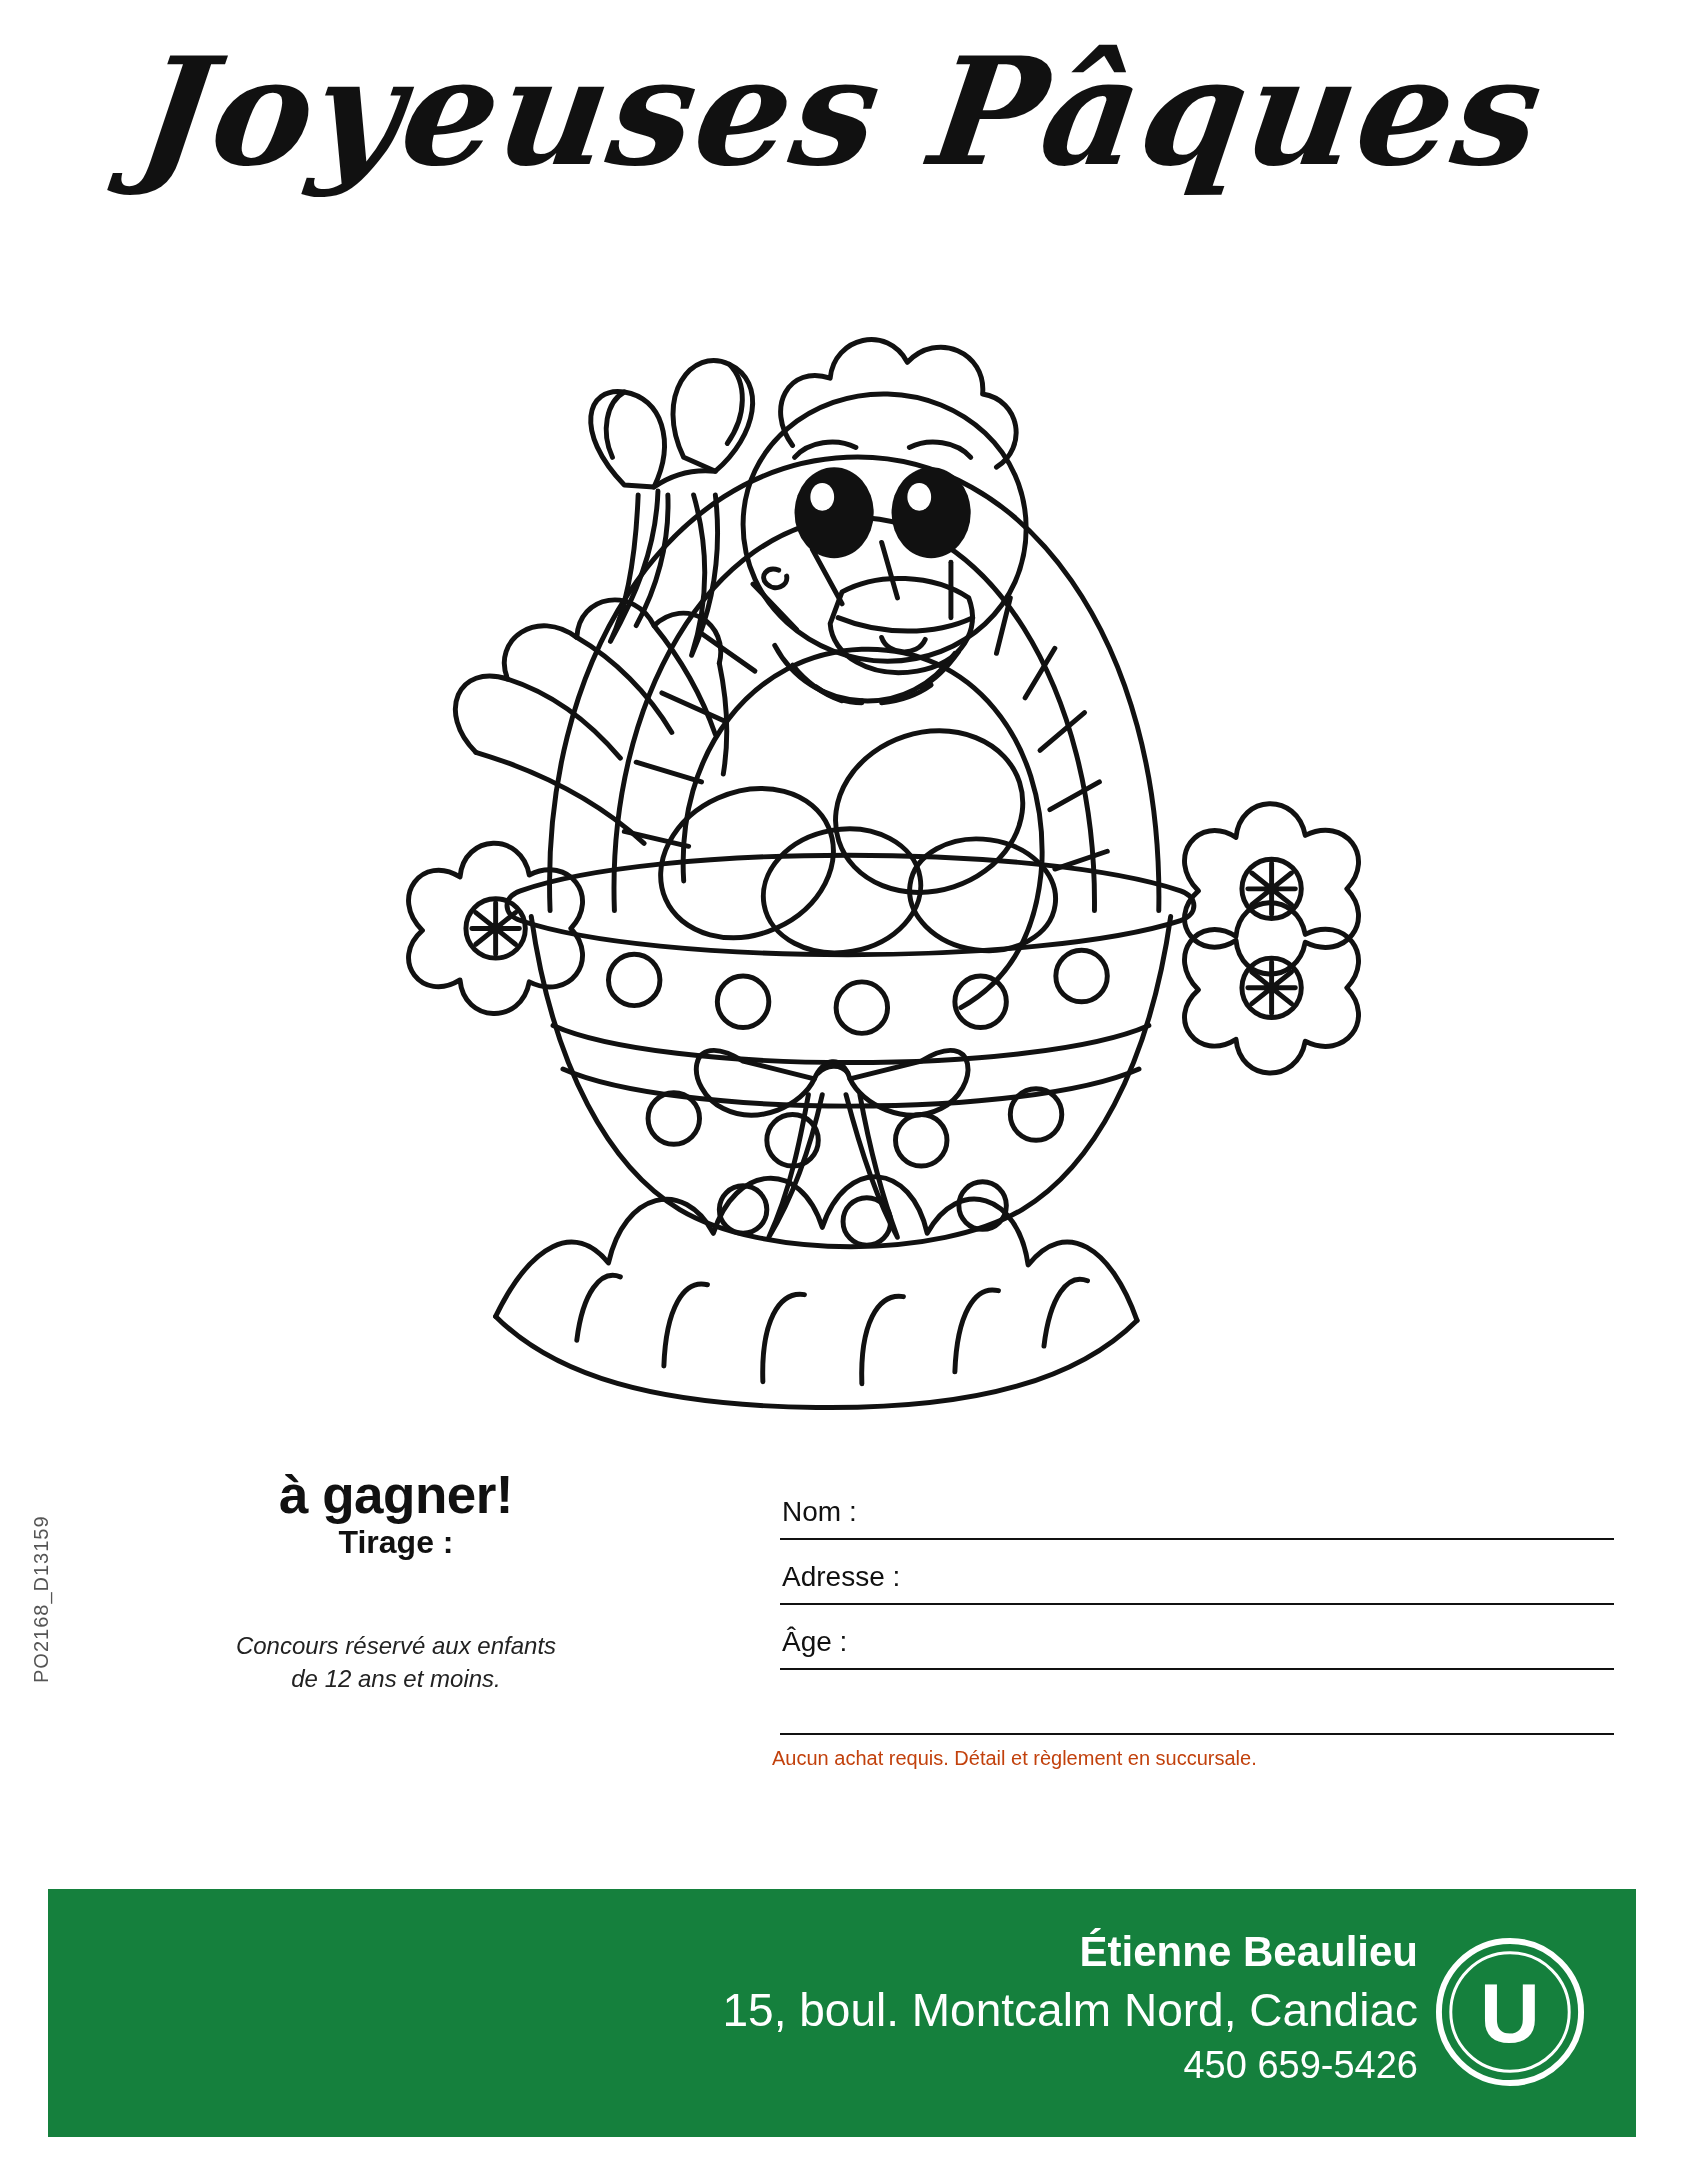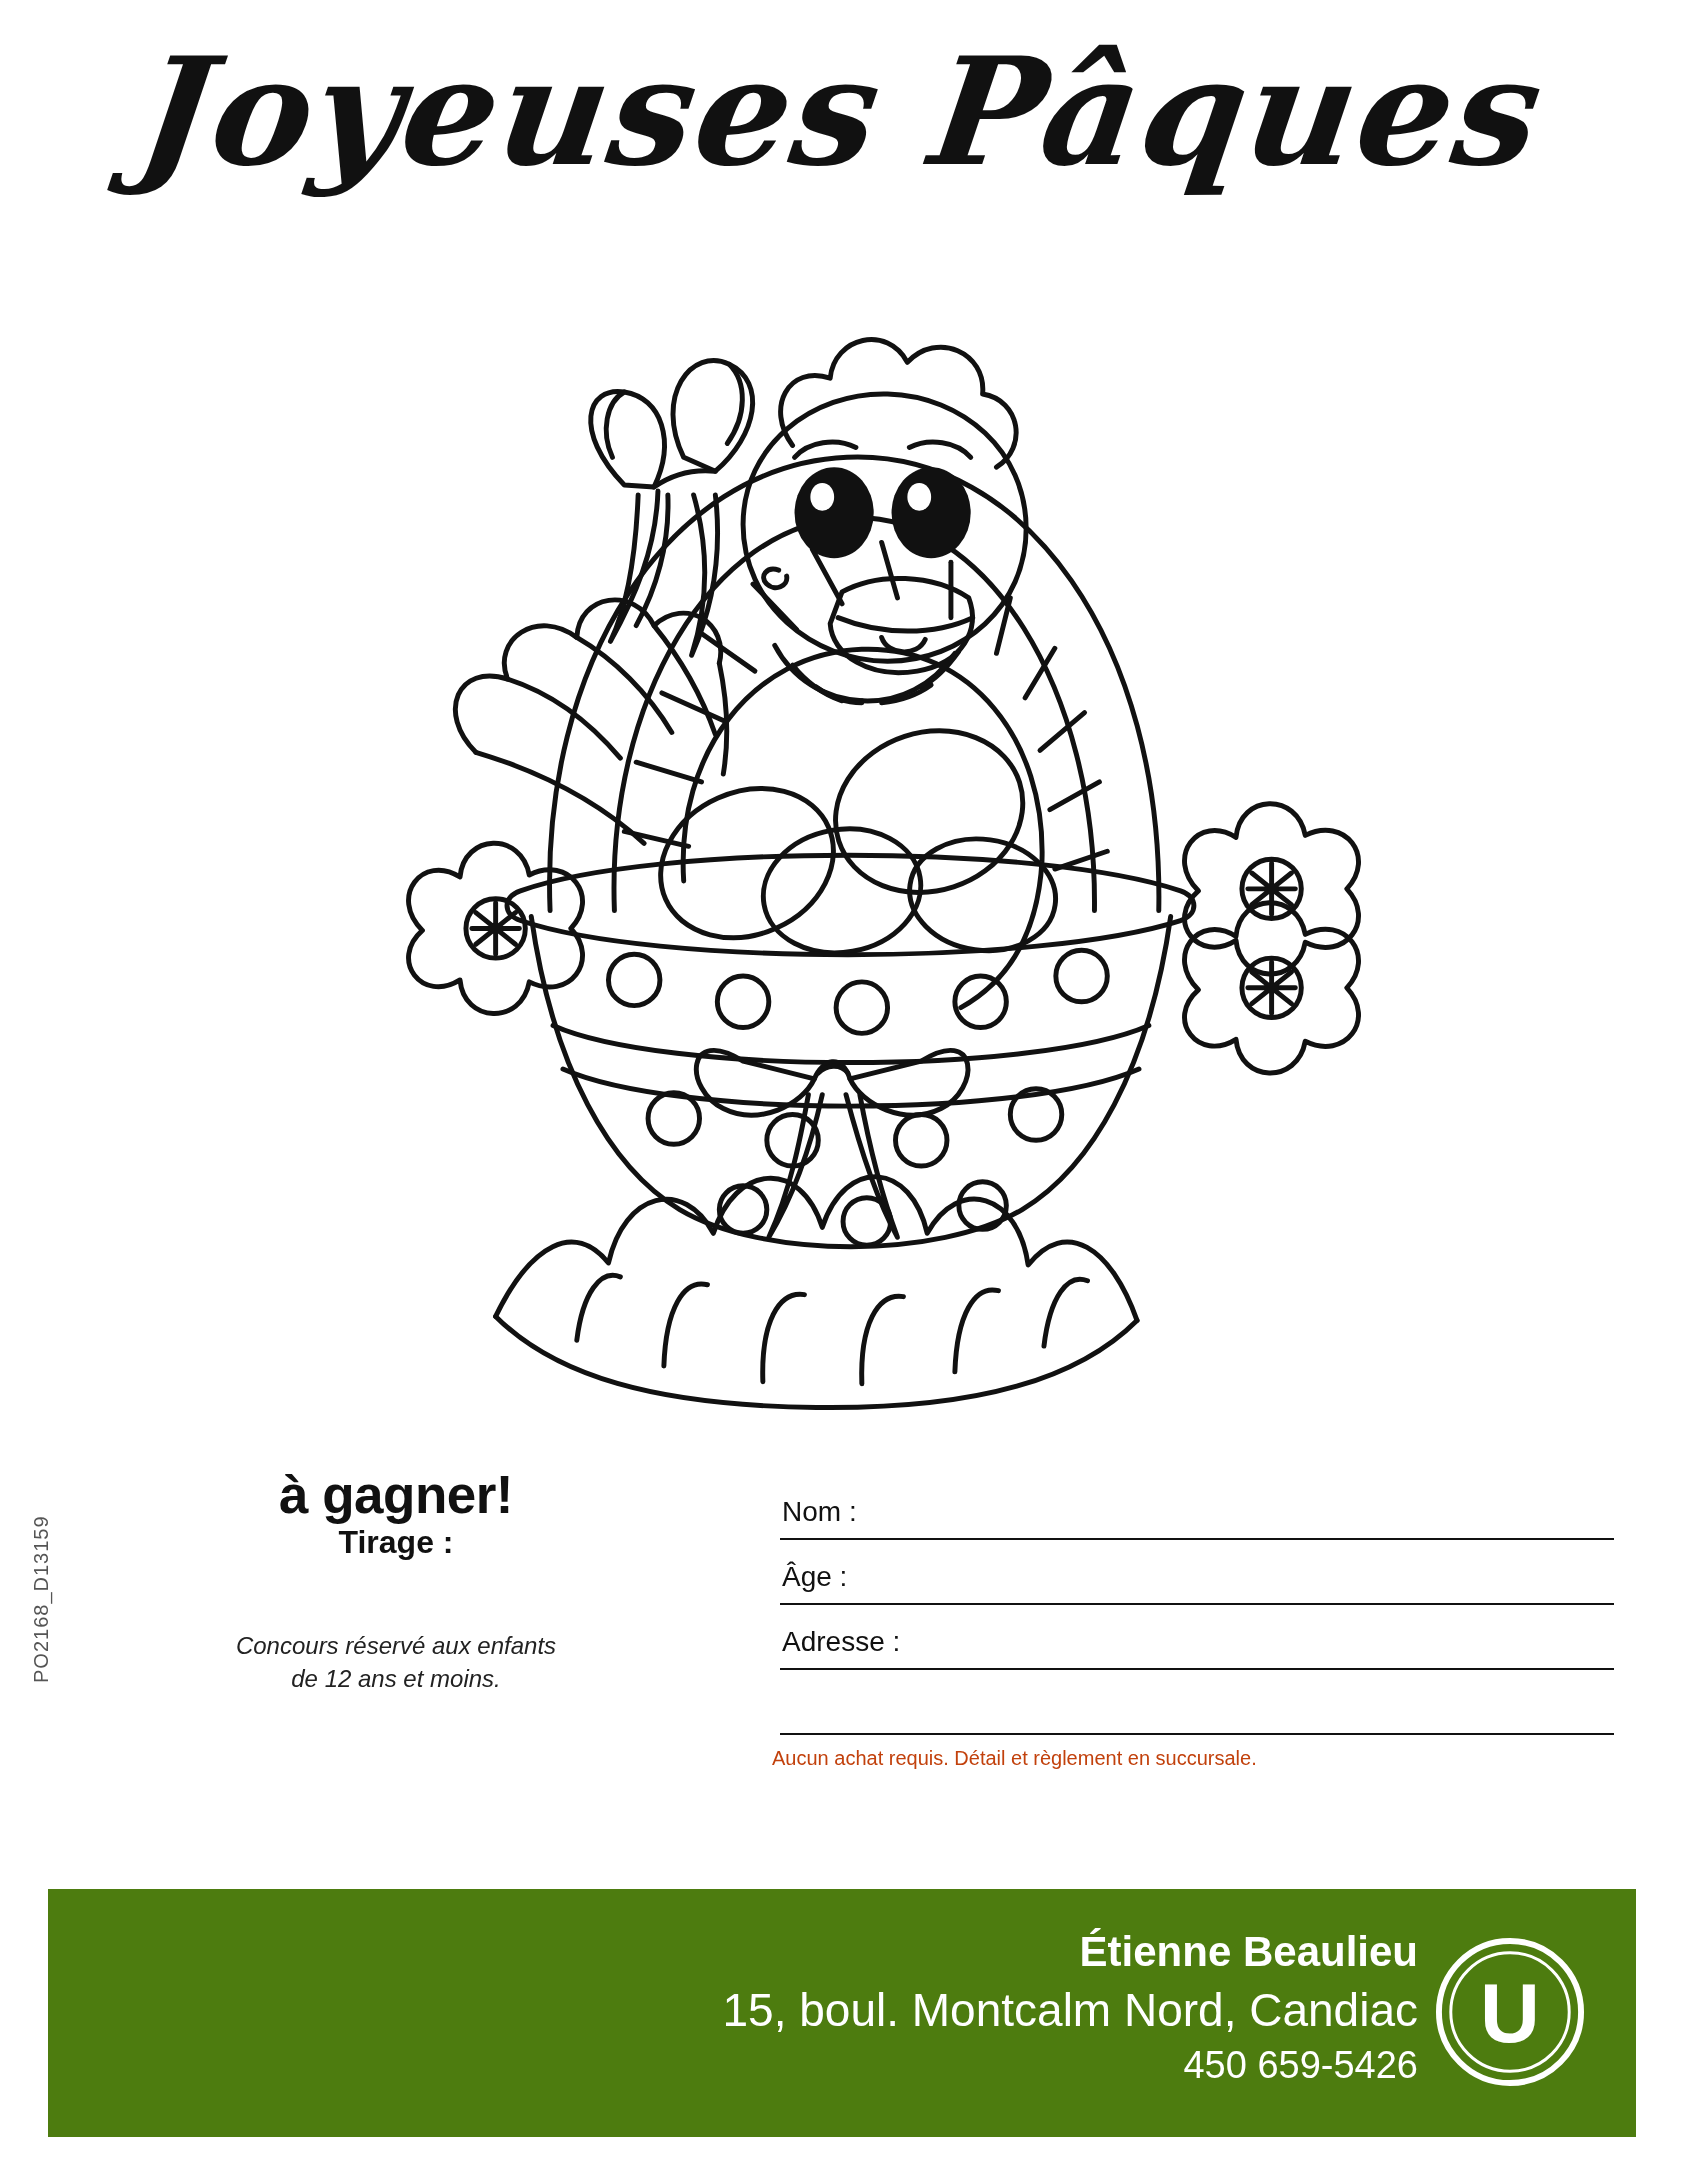--- a/index.html
+++ b/index.html
@@ -134,21 +134,21 @@
     letter-spacing: 1px;
   }
 
   
   .footer {
     position: absolute;
     left: 48px;
     top: 1889px;
     width: 1588px;
     height: 248px;
-    background: #4d7c0f;
+    background: #15803d;
     color: #ffffff;
   }
   .footer-text {
     position: absolute;
     right: 218px;
     top: 38px;
     text-align: right;
   }
   .store-name {
     font-weight: 700;
@@ -305,26 +305,26 @@
     <div>de 12 ans et moins.</div>
   </div>
 </div>
 
 <div class="form">
   <div class="field">
     <span class="field-label">Nom :</span>
     <input class="field-input" type="text" value="" style="">
   </div>
   <div class="field">
+    <span class="field-label">Adresse :</span>
+    <input class="field-input adresse" type="text" value="" style="">
+  </div>
+  <div class="field">
     <span class="field-label">Âge :</span>
     <input class="field-input age" type="text" value="" style="">
-  </div>
-  <div class="field">
-    <span class="field-label">Adresse :</span>
-    <input class="field-input adresse" type="text" value="" style="">
   </div>
   <div class="field blank">
     <span class="field-label"></span>
     <input class="field-input plain" type="text" value="" style="">
   </div>
   <div class="legal">Aucun achat requis. Détail et règlement en succursale.</div>
 </div>
 
 <div class="vcode">PO2168_D13159</div>
 

